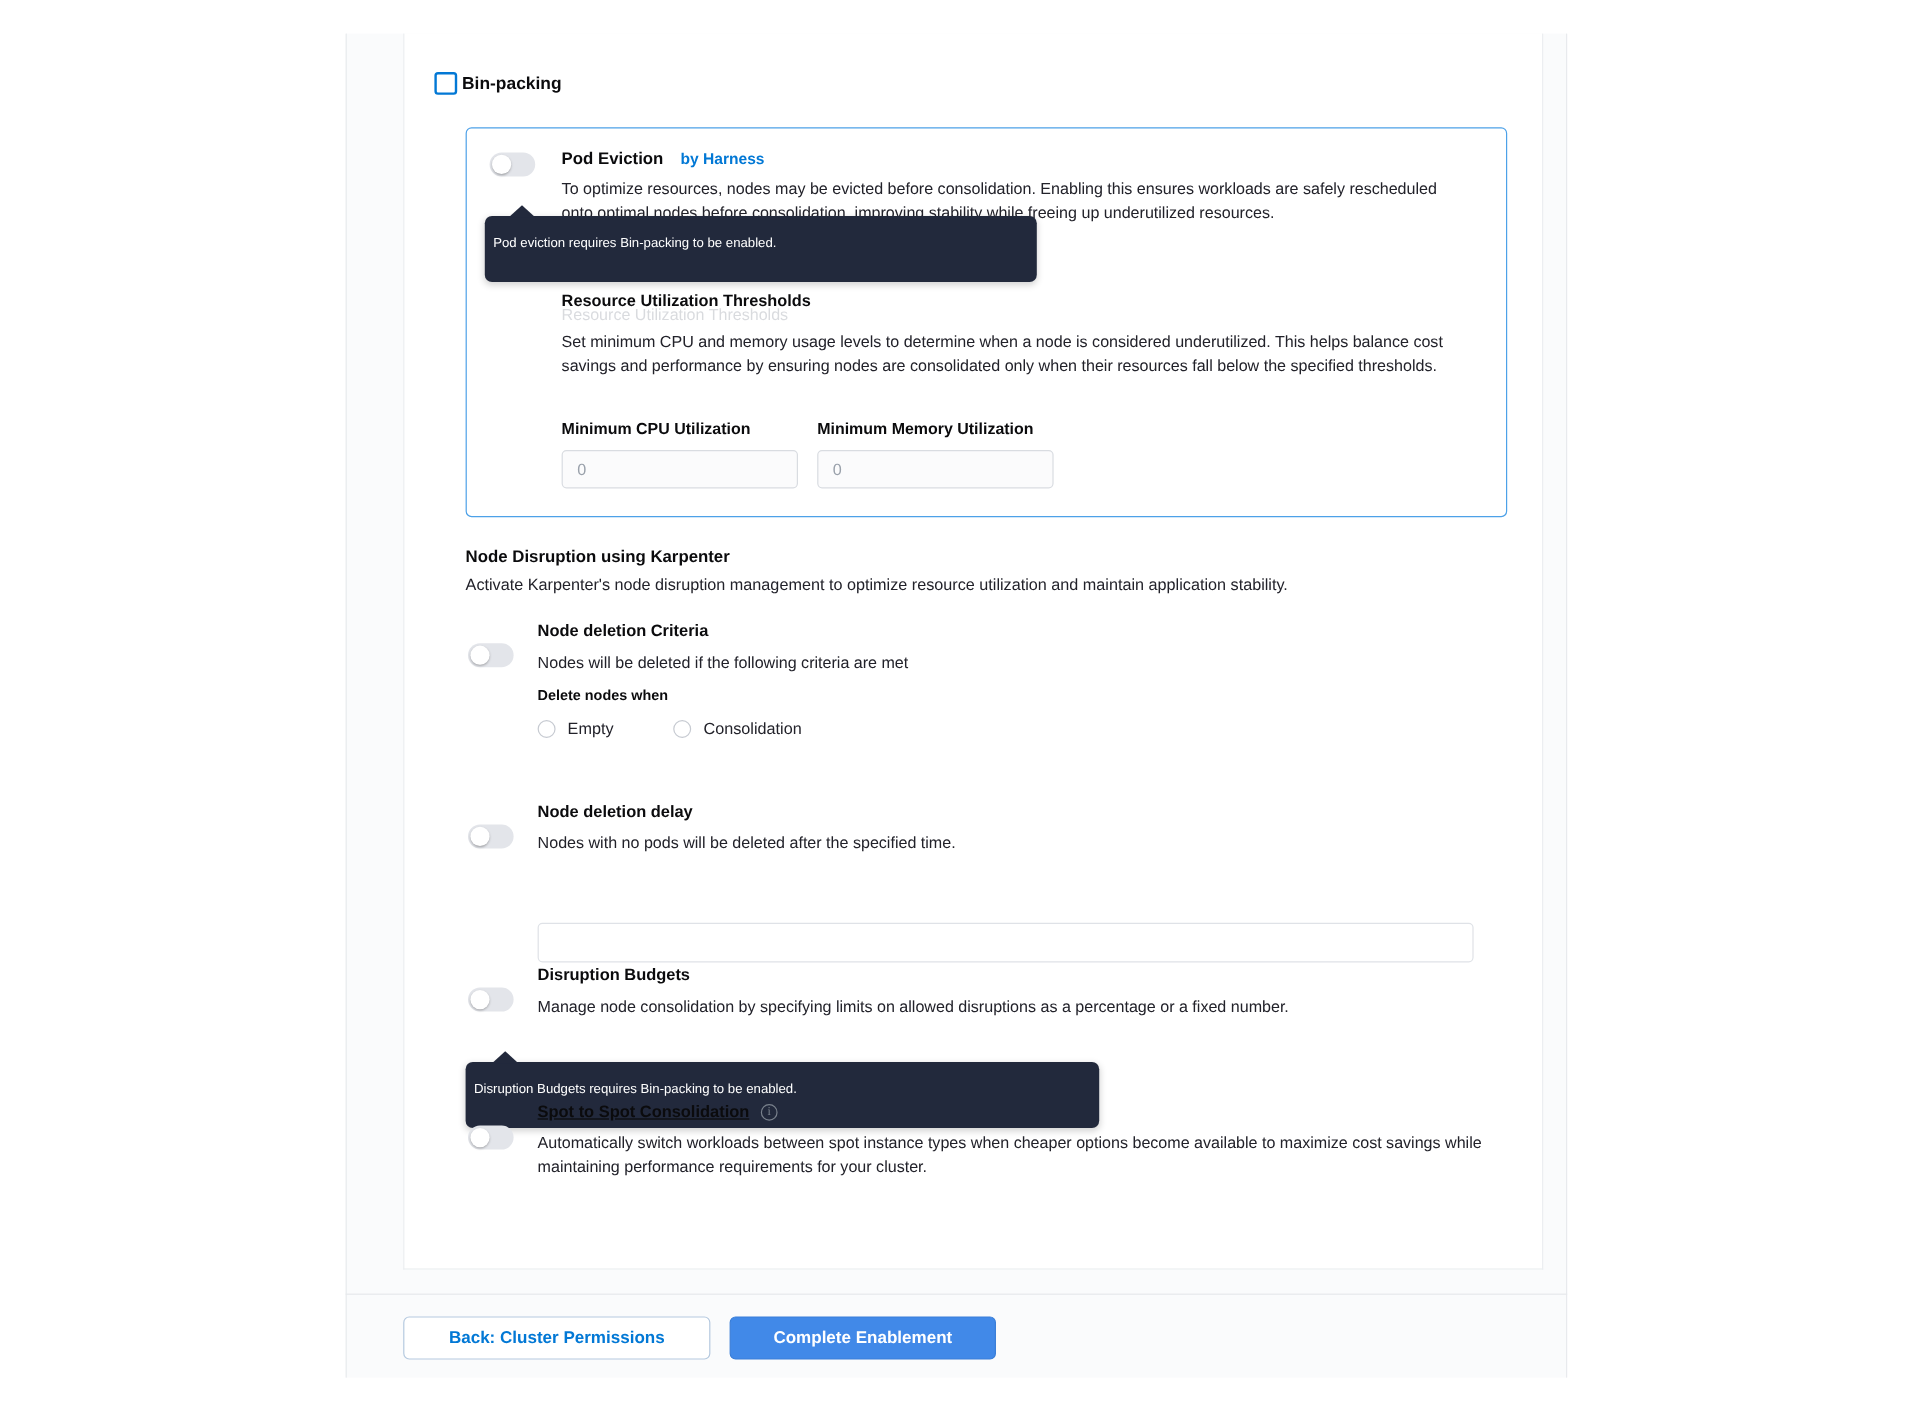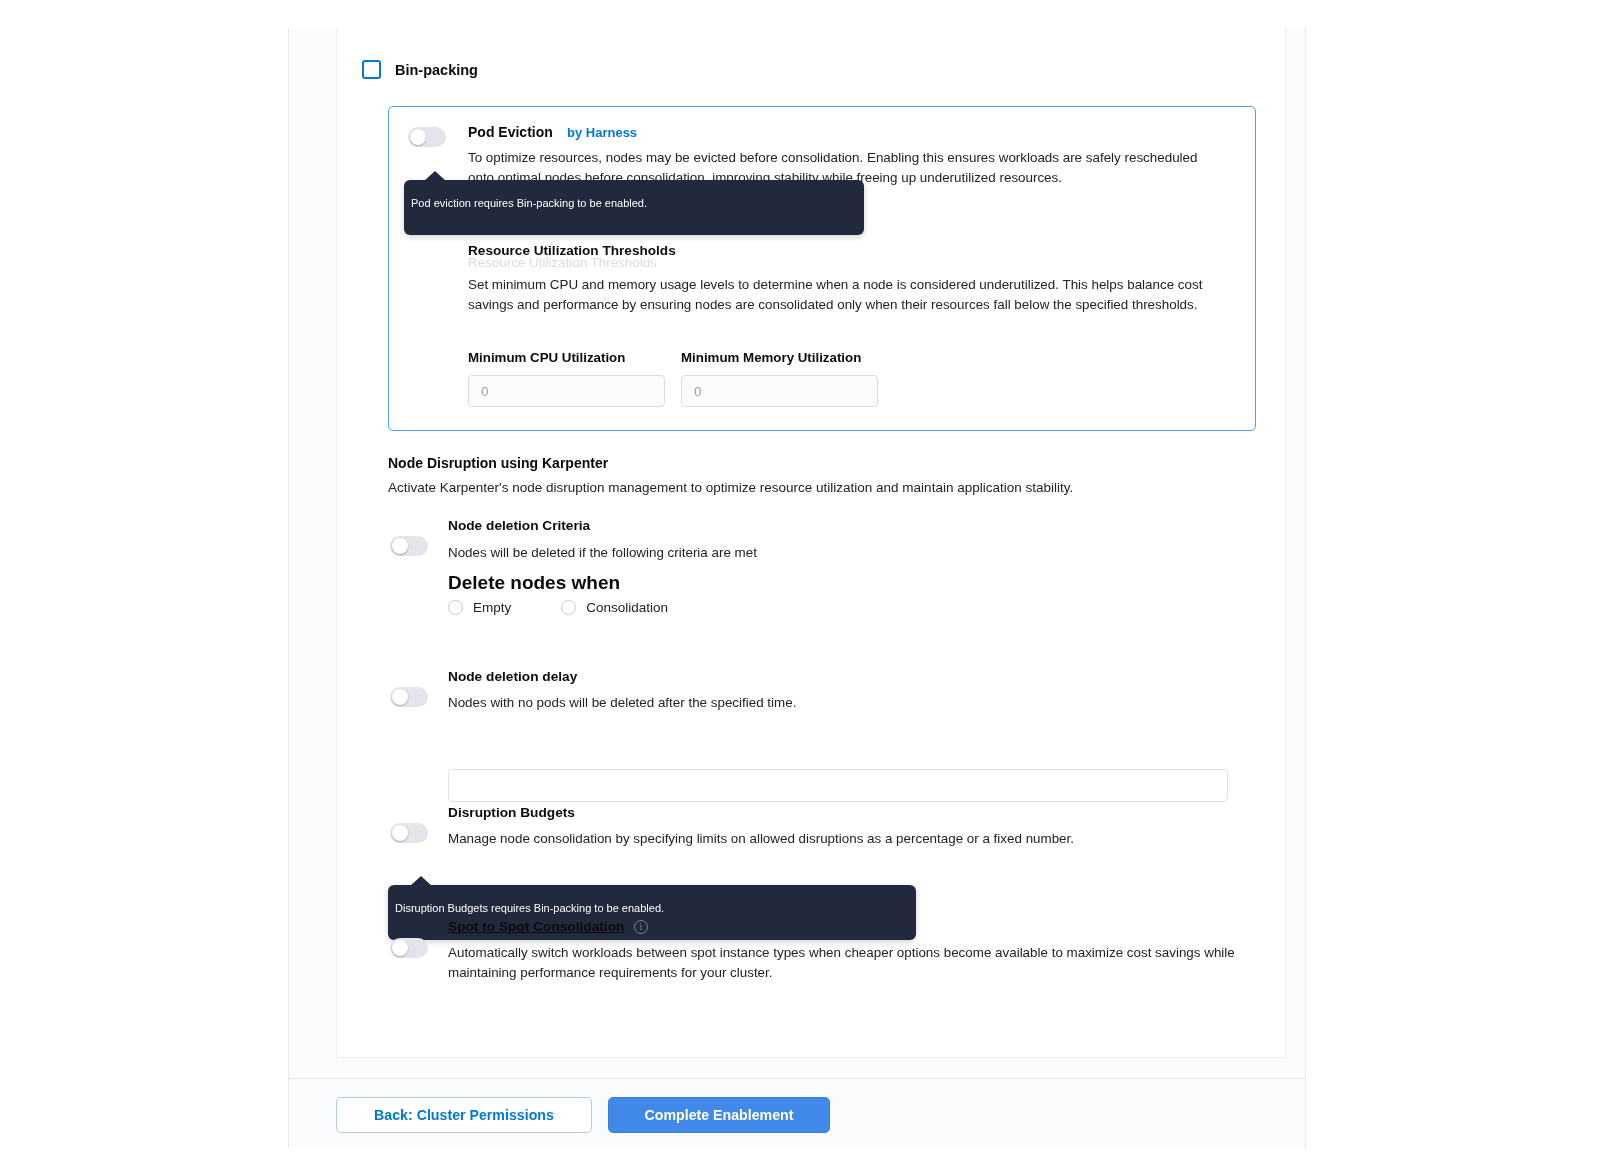--- a/index.html
+++ b/index.html
@@ -37,21 +37,21 @@
     border-top: none;
   }
 
   
   .binpack-row {
     position: absolute;
     left: 362px;
     top: 60px;
     display: flex;
     align-items: center;
-    gap: 14px;
+    gap: 4px;
   }
   .chk {
     width: 19px; height: 19px;
     border: 2px solid #0278d5;
     border-radius: 3px;
     background: #fff;
   }
   .binpack-label {
     font-size: 14.5px;
     font-weight: bold;
@@ -150,21 +150,21 @@
   .row-desc {
     position: absolute; font-size: 13.4px; color: #22222a; line-height: 20px;
   }
 
   
   .ndc-toggle { left: 390px; top: 536px; }
   .ndc-title { left: 448px; top: 518px; }
   .ndc-desc  { left: 448px; top: 543px; }
   .dnw-label {
     position: absolute; left: 448px; top: 572px;
-    font-size: 19px; font-weight: bold; color: #0b0b0d;
+    font-size: 12px; font-weight: bold; color: #0b0b0d;
   }
   .radio-row {
     position: absolute; left: 448px; top: 600px;
     display: flex; gap: 10px;
     font-size: 13.5px; color: #22222a;
   }
   .radio {
     width: 15px; height: 15px; border-radius: 50%;
     border: 1.6px solid #c6cad1; background: #fff;
   }

